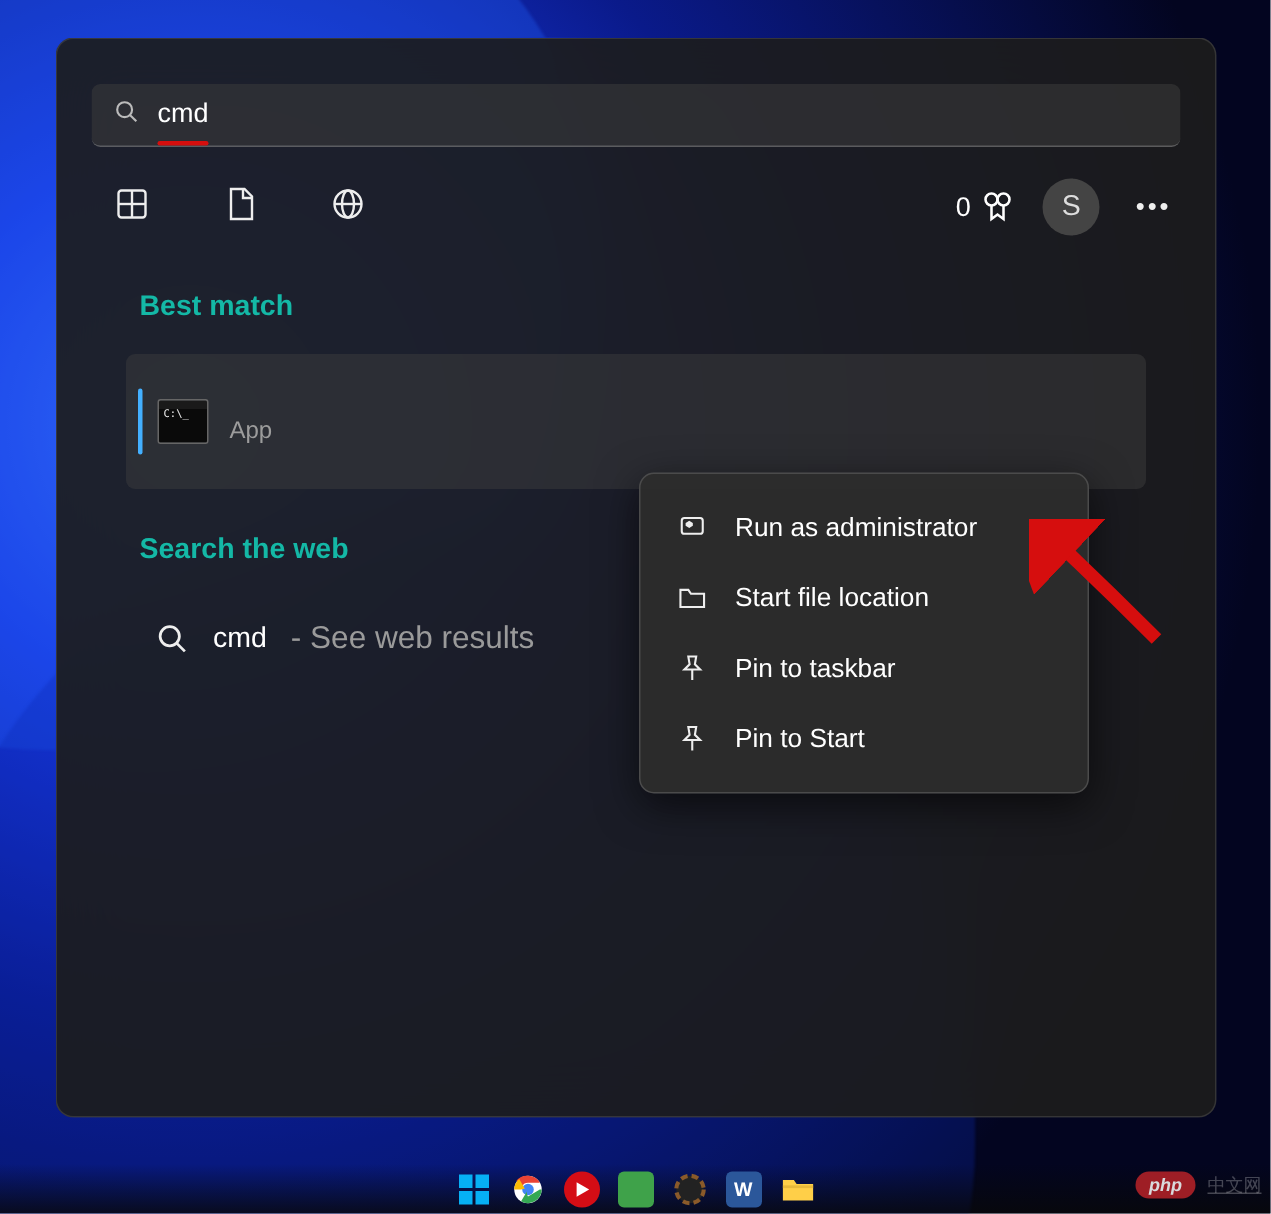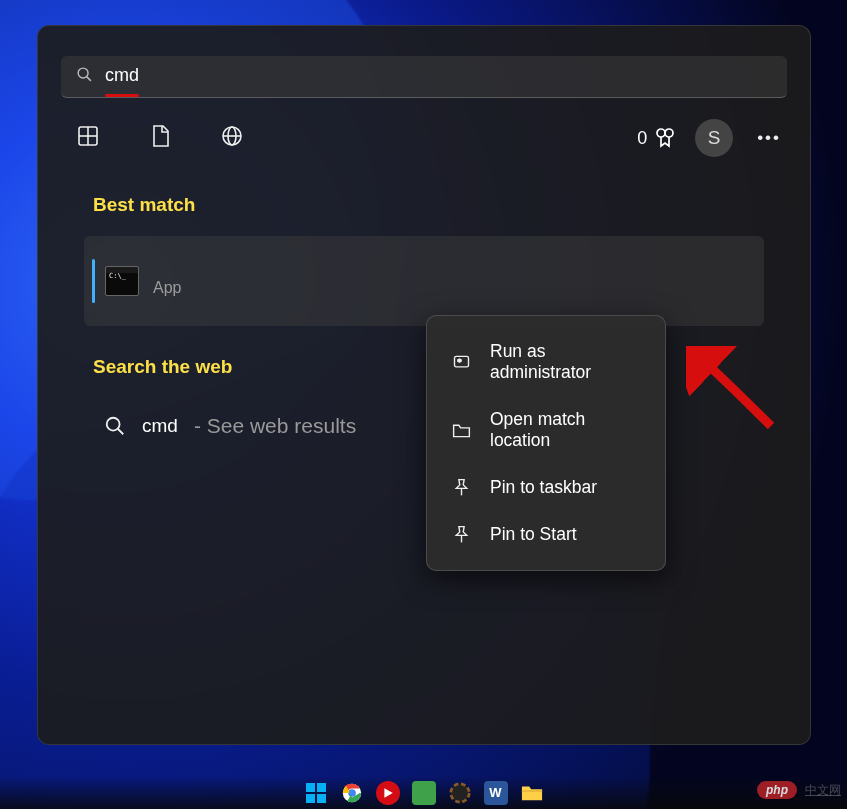--- a/index.html
+++ b/index.html
@@ -31,42 +31,42 @@
       margin:20px 23px 0 23px; height:40px; display:flex; align-items:center;
       justify-content:space-between;
     }
     .filter-left{display:flex;gap:48px;padding-left:15px;align-items:center;}
     .filter-right{display:flex;gap:18px;align-items:center;}
     .rewards{display:flex;align-items:center;gap:6px;color:#fff;font-size:18px;}
     .avatar{width:38px;height:38px;border-radius:50%;background:#444;display:flex;align-items:center;justify-content:center;font-size:19px;color:#ddd;}
     .dots{font-size:17px;letter-spacing:2px;color:#eee;padding:0 6px;cursor:default;}
     .ficon{width:24px;height:24px;stroke:#eee;stroke-width:1.6;fill:none;}
 
-    .section-h{margin:36px 0 0 55px;font-size:19px;font-weight:600;color:#fde047;}
+    .section-h{margin:36px 0 0 55px;font-size:19px;font-weight:600;color:#14b8a6;}
     .best-match{
       margin:20px 46px 0 46px; height:90px; background:rgba(60,60,60,.5);
       border-radius:6px; display:flex; align-items:center; padding:0 0 0 0; position:relative;
     }
     .accent-bar{width:3px;height:44px;background:#43b0ff;border-radius:2px;margin-left:8px;}
     .app-icon{
       width:34px; height:30px; margin:0 14px 0 10px;
       background:linear-gradient(#1a1a1a 0 20%,#0a0a0a 20% 100%);
       border:1px solid #666;border-radius:2px;position:relative;
     }
     .app-icon::before{content:"C:\\_";position:absolute;top:5px;left:3px;color:#eee;font-size:7px;font-family:monospace;}
     .match-text .title{font-size:21px;color:#fff;}
     .match-text .sub{font-size:16px;color:#9c9c9c;margin-top:14px;}
 
     .web-row{margin:26px 0 0 46px;display:flex;align-items:center;gap:16px;padding:10px 20px; }
     .web-row .wicon{width:22px;height:22px;stroke:#eee;stroke-width:2;fill:none;}
     .web-row .wtext{font-size:19px;}
     .web-row .wsub{font-size:21px;color:#9a9a9a;}
 
     .context-menu{
-      position:absolute; left:388px; top:289px; width:240px;
+      position:absolute; left:388px; top:289px; width:300px;
       background:rgba(44,44,44,.97); border:1px solid rgba(90,90,90,.7);
       border-radius:10px; padding:12px 6px; box-shadow:0 8px 28px rgba(0,0,0,.6);
     }
     .menu-item{
       display:flex;align-items:center;gap:18px;
       font-size:17.5px;color:#fff;padding:13px 18px;border-radius:6px;cursor:default;
     }
     .menu-item svg{width:21px;height:21px;stroke:#eee;stroke-width:1.6;fill:none;flex-shrink:0;}
 
     .arrow{
@@ -169,21 +169,21 @@
       <svg viewBox="0 0 24 24">
           <rect x="4" y="5" width="16" height="12" rx="2"></rect>
           <path d="M14 11l5 3v4l-5 3-5-3v-4z" fill="#eee" stroke="none" transform="translate(2 1) scale(.55)"></path>
         </svg>
       <span>Run as administrator</span>
     </div>
     <div class="menu-item">
       <svg viewBox="0 0 24 24">
           <path d="M3 6h6l2 3h10v10H3z"></path>
         </svg>
-      <span>Open match location</span>
+      <span>Start file location</span>
     </div>
     <div class="menu-item">
       <svg viewBox="0 0 24 24">
           <path d="M9 3h6l-1 6 4 4H6l4-4z"></path>
           <line x1="12" y1="13" x2="12" y2="21"></line>
         </svg>
       <span>Pin to taskbar</span>
     </div>
     <div class="menu-item">
       <svg viewBox="0 0 24 24">

